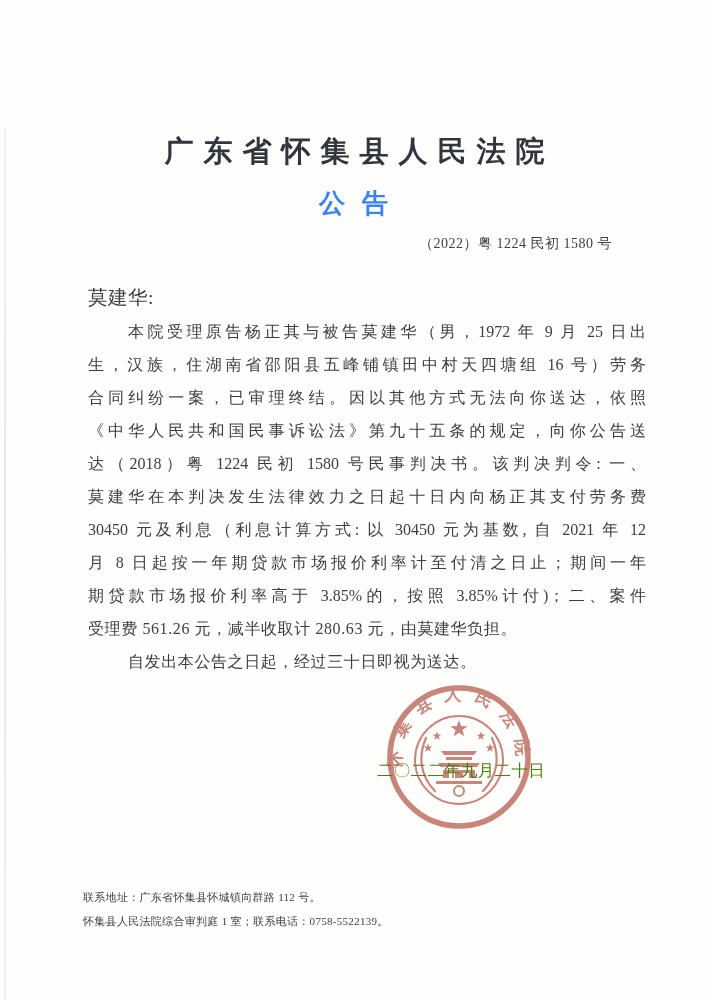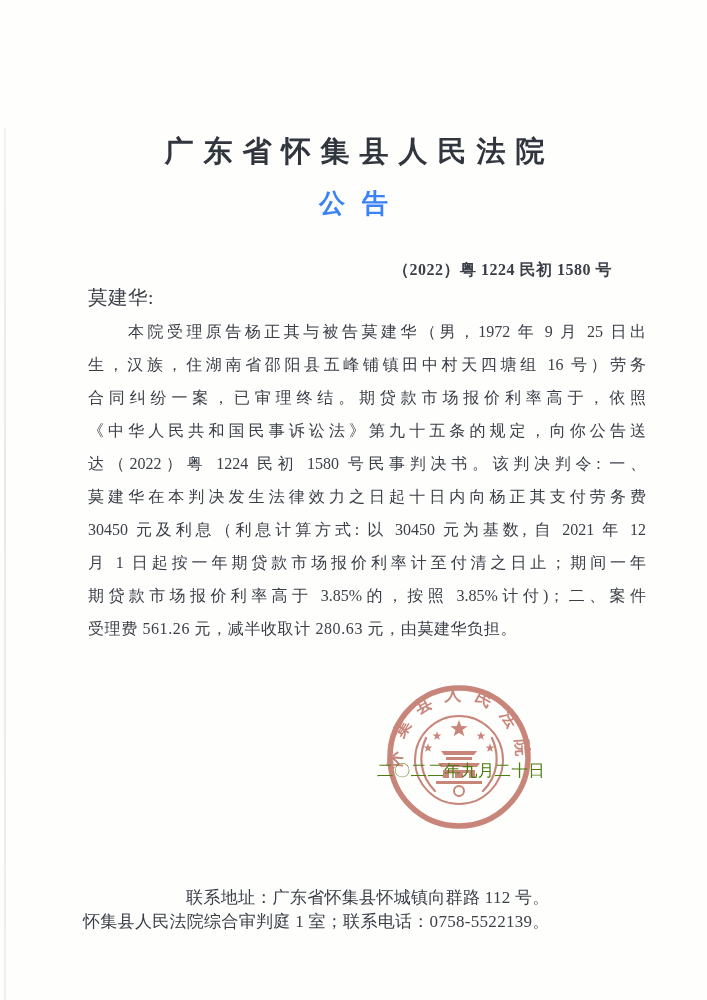--- a/index.html
+++ b/index.html
@@ -19,22 +19,22 @@
     letter-spacing:10px; padding-left:10px; box-sizing:border-box;
     color:#31353e; white-space:nowrap;
   }
   .subtitle {
     position:absolute; top:186px; left:0; width:707px; margin:0;
     text-align:center; font-size:26px; font-weight:700;
     letter-spacing:17px; padding-left:17px; box-sizing:border-box;
     color:#3b82f6; white-space:nowrap;
   }
   .case-no {
-    position:absolute; top:260px; right:95px;
-    font-size:16px; letter-spacing:0.5px; white-space:nowrap;font-weight:bold;
+    position:absolute; top:235px; right:95px;
+    font-size:14px; letter-spacing:0.5px; white-space:nowrap;
   }
   .addressee {
     position:absolute; top:284px; left:88px;
     font-size:19.5px; letter-spacing:0.5px;
   }
   .body {
     position:absolute; top:315px; left:88px; width:558px;
     font-size:16px; line-height:33px;
   }
   .bline {
@@ -43,49 +43,50 @@
   }
   .bline.noj { text-align:right; text-align-last:left; letter-spacing:0.6px; }
   .bline.indent { text-indent:40px; }
   .seal { position:absolute; left:386px; top:684px; z-index:1; }
   .date {
     position:absolute; top:760px; left:377px; z-index:3;
     font-size:16.5px; letter-spacing:0.3px; color:#4d7c0f; white-space:nowrap;
   }
   .footer {
     position:absolute; top:886px; left:83px;
-    font-size:17px; line-height:23.5px; letter-spacing:0.3px;text-align:right;
+    font-size:11px; line-height:23.5px; letter-spacing:0.3px;
   }
 </style>
 </head>
 <body>
 
 <div class="page">
 
   <div class="scan-edge"></div>
 
   <h1 class="title">广东省怀集县人民法院</h1>
 
   <h2 class="subtitle">公告</h2>
 
   <div class="case-no">（2022）粤 1224 民初 1580 号</div>
 
   <div class="addressee">莫建华:</div>
 
   <div class="body">
     <div class="bline indent">本院受理原告杨正其与被告莫建华（男，1972 年 9 月 25 日出</div>
     <div class="bline">生，汉族，住湖南省邵阳县五峰铺镇田中村天四塘组 16 号）劳务</div>
-    <div class="bline">合同纠纷一案，已审理终结。期贷款市场报价利率高于，依照</div>
+    <div class="bline">合同纠纷一案，已审理终结。因以其他方式无法向你送达，依照</div>
     <div class="bline">《中华人民共和国民事诉讼法》第九十五条的规定，向你公告送</div>
-    <div class="bline">达（2022）粤 1224 民初 1580 号民事判决书。该判决判令: 一、</div>
+    <div class="bline">达（2018）粤 1224 民初 1580 号民事判决书。该判决判令: 一、</div>
     <div class="bline">莫建华在本判决发生法律效力之日起十日内向杨正其支付劳务费</div>
     <div class="bline">30450 元及利息（利息计算方式: 以 30450 元为基数, 自 2021 年 12</div>
-    <div class="bline">月 1 日起按一年期贷款市场报价利率计至付清之日止；期间一年</div>
+    <div class="bline">月 8 日起按一年期贷款市场报价利率计至付清之日止；期间一年</div>
     <div class="bline">期贷款市场报价利率高于 3.85%的，按照 3.85%计付)；二、案件</div>
     <div class="bline noj">受理费 561.26 元，减半收取计 280.63 元，由莫建华负担。</div>
+    <div class="bline noj indent">自发出本公告之日起，经过三十日即视为送达。</div>
   </div>
 
   <svg class="seal" width="146" height="146" viewBox="0 0 146 146" opacity="0.88">
     <defs>
       <path id="st" d="M0,-9 L2.2,-3 L8.6,-2.8 L3.5,1.1 L5.3,7.3 L0,3.7 L-5.3,7.3 L-3.5,1.1 L-8.6,-2.8 L-2.2,-3 Z"></path>
       <path id="sealArc" d="M19,95 A58,58 0 1 1 127,95" fill="none"></path>
     </defs>
 
     <g fill="none" stroke-linecap="round" stroke="#c1766a">
       <circle cx="73" cy="73" r="69" stroke-width="5.5"></circle>

